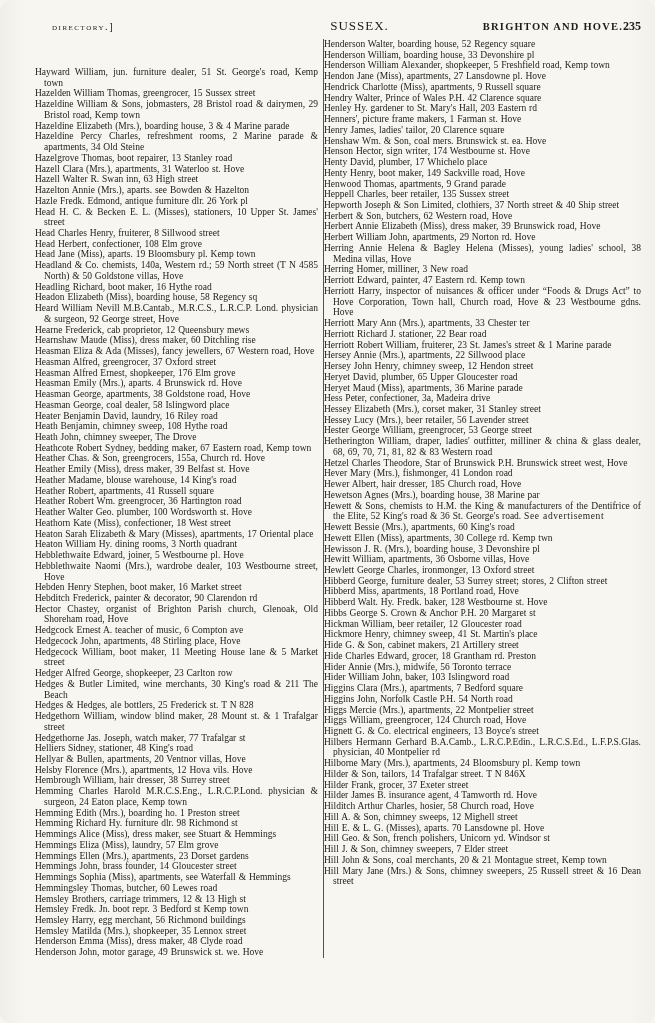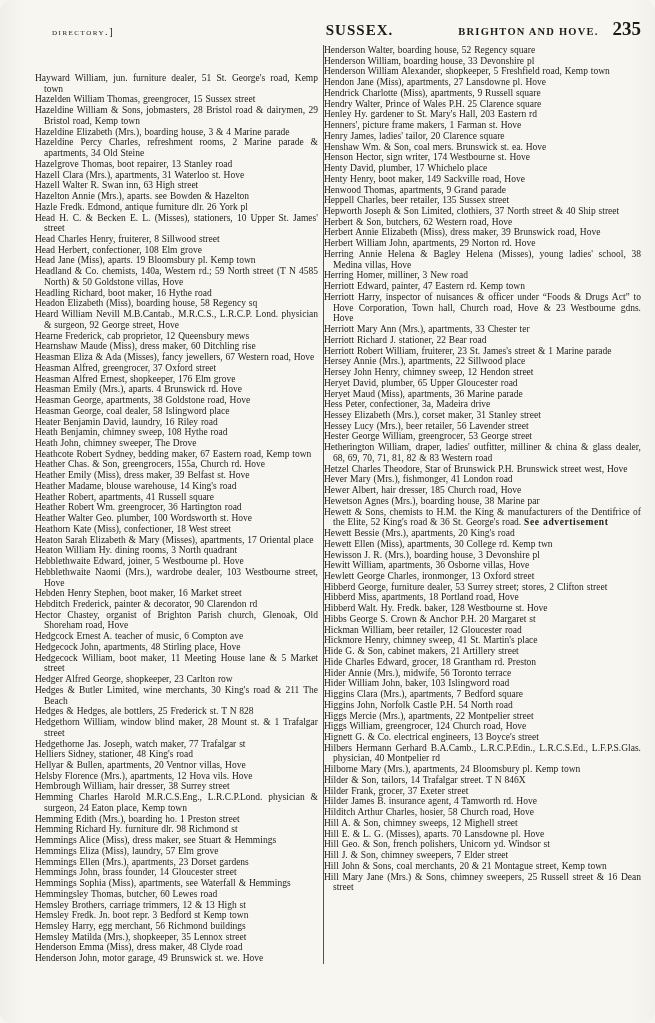--- a/index.html
+++ b/index.html
@@ -23,38 +23,36 @@
     white-space: nowrap;
   }
   .header-left {
     font-size: 10.5px;
     letter-spacing: 1.5px;
     font-variant: small-caps;
     text-transform: lowercase;
     width: 215px;
   }
   .header-center {
-    font-size: 15px;
+    font-size: 13px;
     letter-spacing: 1px;
     width: 185px;
     text-align: center;
-    font-weight: bold;
   }
   .header-right {
     flex: 1;
     text-align: right;
     font-size: 10.5px;
     font-weight: bold;
     letter-spacing: 1.2px;
   }
   .page-number {
-    font-size: 19px;
+    font-size: 12px;
     font-weight: bold;
     letter-spacing: 0;
-    margin-left: 14px;
   }
   .columns {
     display: flex;
     padding: 2px 10px 0 12px;
   }
   .column {
     width: 311px;
   }
   .column.left {
     padding-left: 23px;
@@ -67,21 +65,21 @@
     width: 320px;
   }
   .entry {
     font-size: 9.5px;
     line-height: 10.74px;
     text-align: justify;
     text-indent: -9px;
     padding-left: 9px;
     word-spacing: 0.5px;
   }
-  .entry b { font-weight: bold; letter-spacing: 0.6px; margin-top: 44px; }
+  .entry b { font-weight: normal; letter-spacing: 0.6px; margin-top: 44px; }
 </style>
 </head>
 <body>
 
 <div class="page">
   <div class="header">
     <span class="header-left">DIRECTORY.]</span>
     <span class="header-center">SUSSEX.</span>
     <span class="header-right"><span>BRIGHTON AND HOVE.</span><span class="page-number">235</span></span>
   </div>
@@ -158,21 +156,21 @@
         <p class="entry">Hemsley Matilda (Mrs.), shopkeeper, 35 Lennox street</p>
         <p class="entry">Henderson Emma (Miss), dress maker, 48 Clyde road</p>
         <p class="entry">Henderson John, motor garage, 49 Brunswick st. we. Hove</p>
       </div>
     <div class="column right">
         <p class="entry">Henderson Walter, boarding house, 52 Regency square</p>
         <p class="entry">Henderson William, boarding house, 33 Devonshire pl</p>
         <p class="entry">Henderson William Alexander, shopkeeper, 5 Freshfield road, Kemp town</p>
         <p class="entry">Hendon Jane (Miss), apartments, 27 Lansdowne pl. Hove</p>
         <p class="entry">Hendrick Charlotte (Miss), apartments, 9 Russell square</p>
-        <p class="entry">Hendry Walter, Prince of Wales P.H. 25 Clarence square</p>
+        <p class="entry">Hendry Walter, Prince of Wales P.H. 42 Clarence square</p>
         <p class="entry">Henley Hy. gardener to St. Mary's Hall, 203 Eastern rd</p>
         <p class="entry">Henners', picture frame makers, 1 Farman st. Hove</p>
         <p class="entry">Henry James, ladies' tailor, 20 Clarence square</p>
         <p class="entry">Henshaw Wm. &amp; Son, coal mers. Brunswick st. ea. Hove</p>
         <p class="entry">Henson Hector, sign writer, 174 Westbourne st. Hove</p>
         <p class="entry">Henty David, plumber, 17 Whichelo place</p>
         <p class="entry">Henty Henry, boot maker, 149 Sackville road, Hove</p>
         <p class="entry">Henwood Thomas, apartments, 9 Grand parade</p>
         <p class="entry">Heppell Charles, beer retailer, 135 Sussex street</p>
         <p class="entry">Hepworth Joseph &amp; Son Limited, clothiers, 37 North street &amp; 40 Ship street</p>
@@ -193,21 +191,21 @@
         <p class="entry">Hess Peter, confectioner, 3a, Madeira drive</p>
         <p class="entry">Hessey Elizabeth (Mrs.), corset maker, 31 Stanley street</p>
         <p class="entry">Hessey Lucy (Mrs.), beer retailer, 56 Lavender street</p>
         <p class="entry">Hester George William, greengrocer, 53 George street</p>
         <p class="entry">Hetherington William, draper, ladies' outfitter, milliner &amp; china &amp; glass dealer, 68, 69, 70, 71, 81, 82 &amp; 83 Western road</p>
         <p class="entry">Hetzel Charles Theodore, Star of Brunswick P.H. Brunswick street west, Hove</p>
         <p class="entry">Hever Mary (Mrs.), fishmonger, 41 London road</p>
         <p class="entry">Hewer Albert, hair dresser, 185 Church road, Hove</p>
         <p class="entry">Hewetson Agnes (Mrs.), boarding house, 38 Marine par</p>
         <p class="entry">Hewett &amp; Sons, chemists to H.M. the King &amp; manufacturers of the Dentifrice of the Elite, 52 King's road &amp; 36 St. George's road. <b>See advertisement</b></p>
-        <p class="entry">Hewett Bessie (Mrs.), apartments, 20 King's road</p>
+        <p class="entry">Hewett Bessie (Mrs.), apartments, 60 King's road</p>
         <p class="entry">Hewett Ellen (Miss), apartments, 30 College rd. Kemp twn</p>
         <p class="entry">Hewisson J. R. (Mrs.), boarding house, 3 Devonshire pl</p>
         <p class="entry">Hewitt William, apartments, 36 Osborne villas, Hove</p>
         <p class="entry">Hewlett George Charles, ironmonger, 13 Oxford street</p>
         <p class="entry">Hibberd George, furniture dealer, 53 Surrey street; stores, 2 Clifton street</p>
         <p class="entry">Hibberd Miss, apartments, 18 Portland road, Hove</p>
         <p class="entry">Hibberd Walt. Hy. Fredk. baker, 128 Westbourne st. Hove</p>
         <p class="entry">Hibbs George S. Crown &amp; Anchor P.H. 20 Margaret st</p>
         <p class="entry">Hickman William, beer retailer, 12 Gloucester road</p>
         <p class="entry">Hickmore Henry, chimney sweep, 41 St. Martin's place</p>

